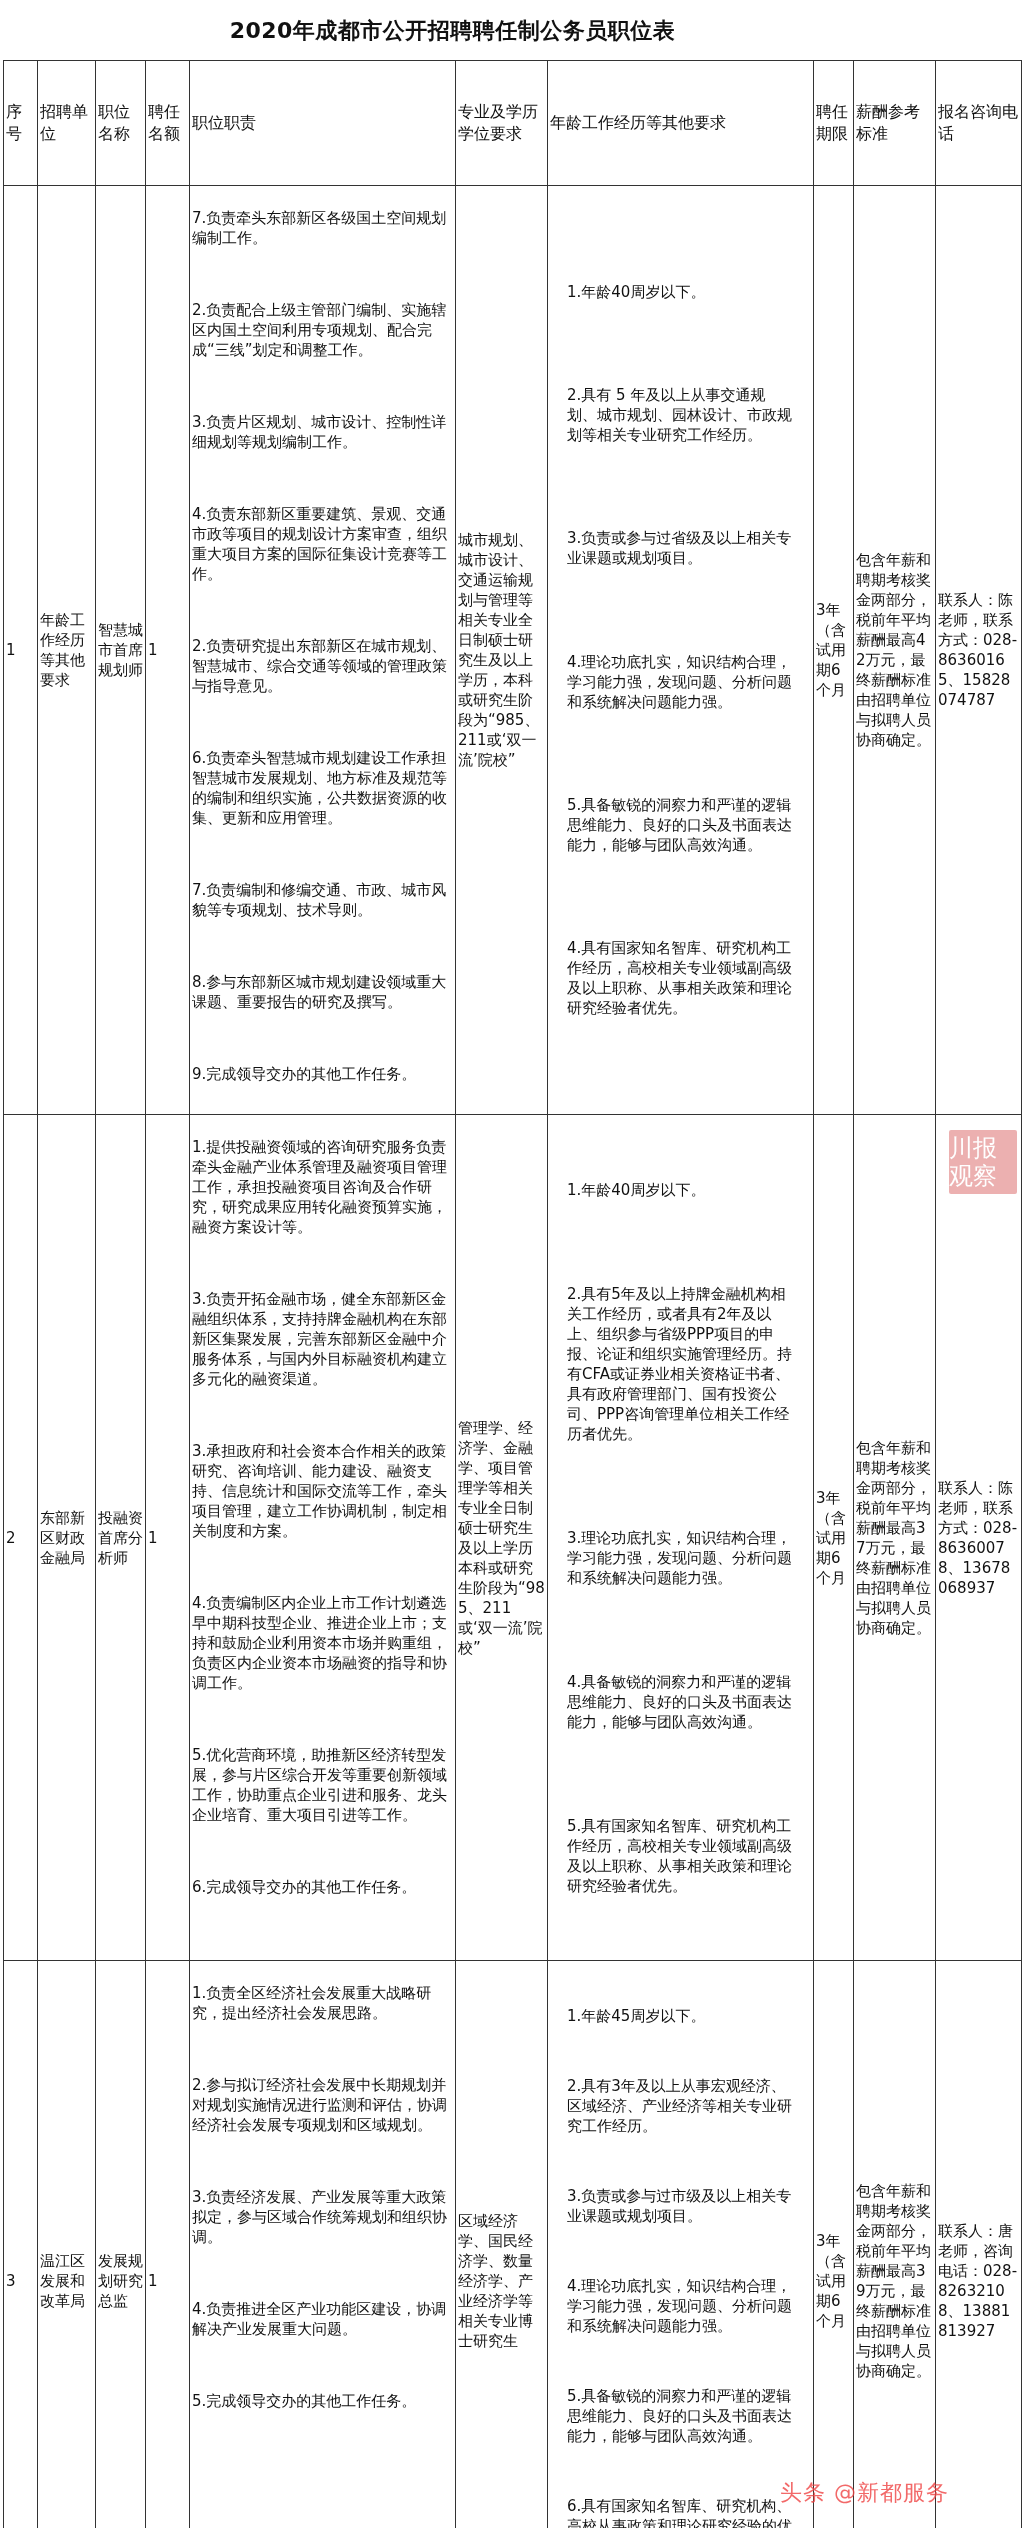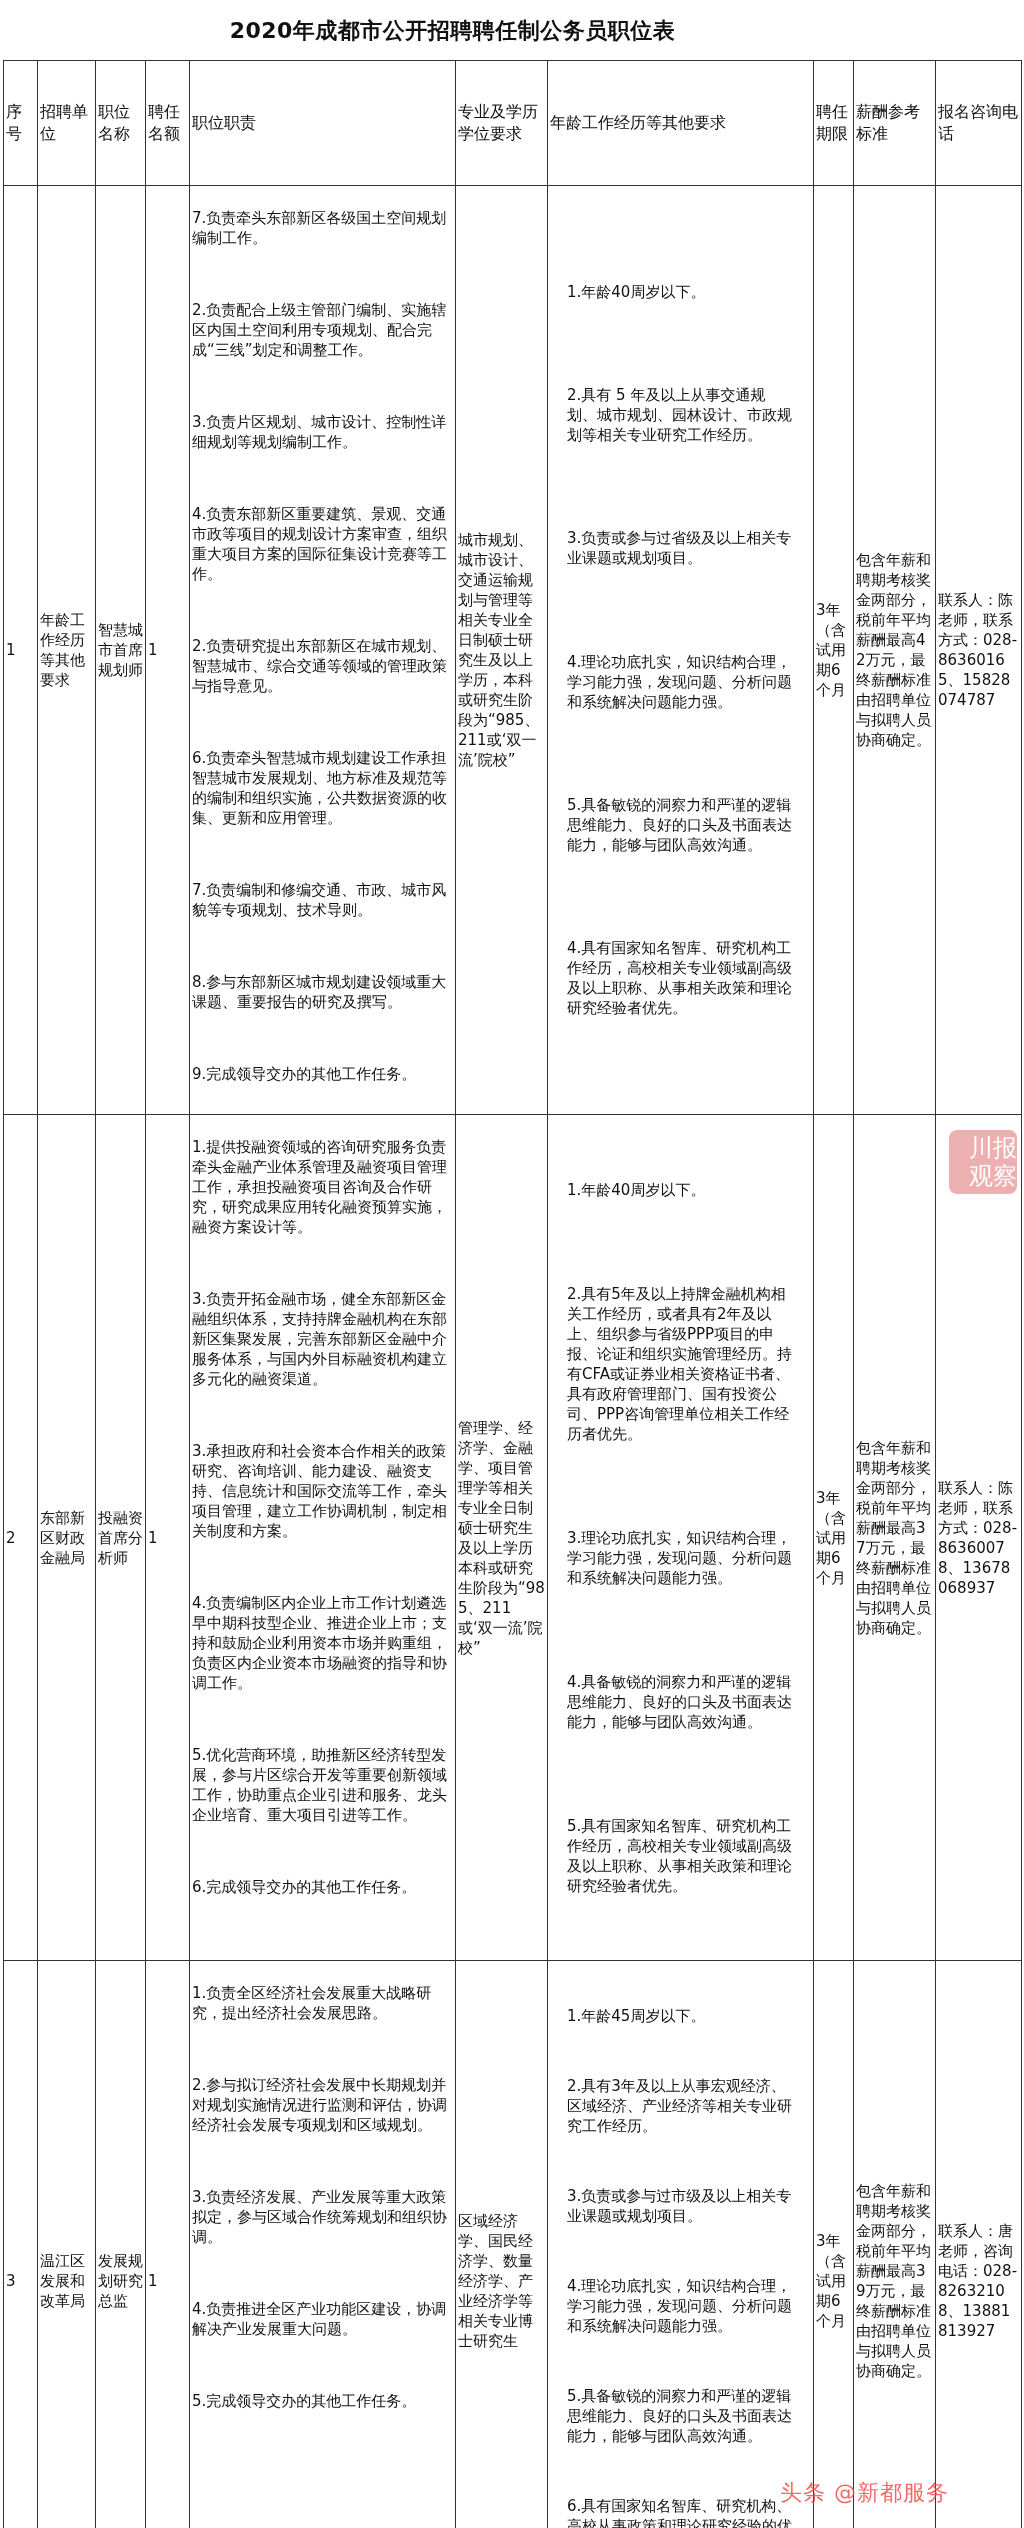--- a/index.html
+++ b/index.html
@@ -13,22 +13,22 @@
                padding: 0 2px; font-size: 15px; line-height: 20px; font-weight: normal;
                text-align: left; word-break: break-all; }
   table.grid th { height: 124px; font-size: 16px; line-height: 22px; }
   .cell-list { display: flex; flex-direction: column; justify-content: space-around;
                min-height: 100%; }
   .cell-list .item { padding: 0; }
   .duties { vertical-align: top !important; }
   .duties .item { margin: 22px 0 30px 0; }
   .reqs .item { margin: 17px; }
   .seal { position: absolute; left: 949px; top: 1130px; width: 68px; height: 64px;
-          background: #e9a3a3; opacity: 0.85; border-radius: 8px;
-          color: #fff; font-size: 24px; line-height: 28px; text-align: right;
+          background: #e9a3a3; opacity: 0.85; border-radius: 2px;
+          color: #fff; font-size: 24px; line-height: 28px; text-align: left;
           padding-top: 4px; box-sizing: border-box; font-family: "DejaVu Serif", serif; }
   .watermark { position: absolute; left: 780px; top: 2478px; font-size: 22px;
                color: #ef4444; opacity: 0.8; letter-spacing: 1px; }
 </style>
 </head>
 <body>
 
 <div class="title">2020年成都市公开招聘聘任制公务员职位表</div>
 
 <table class="grid">

